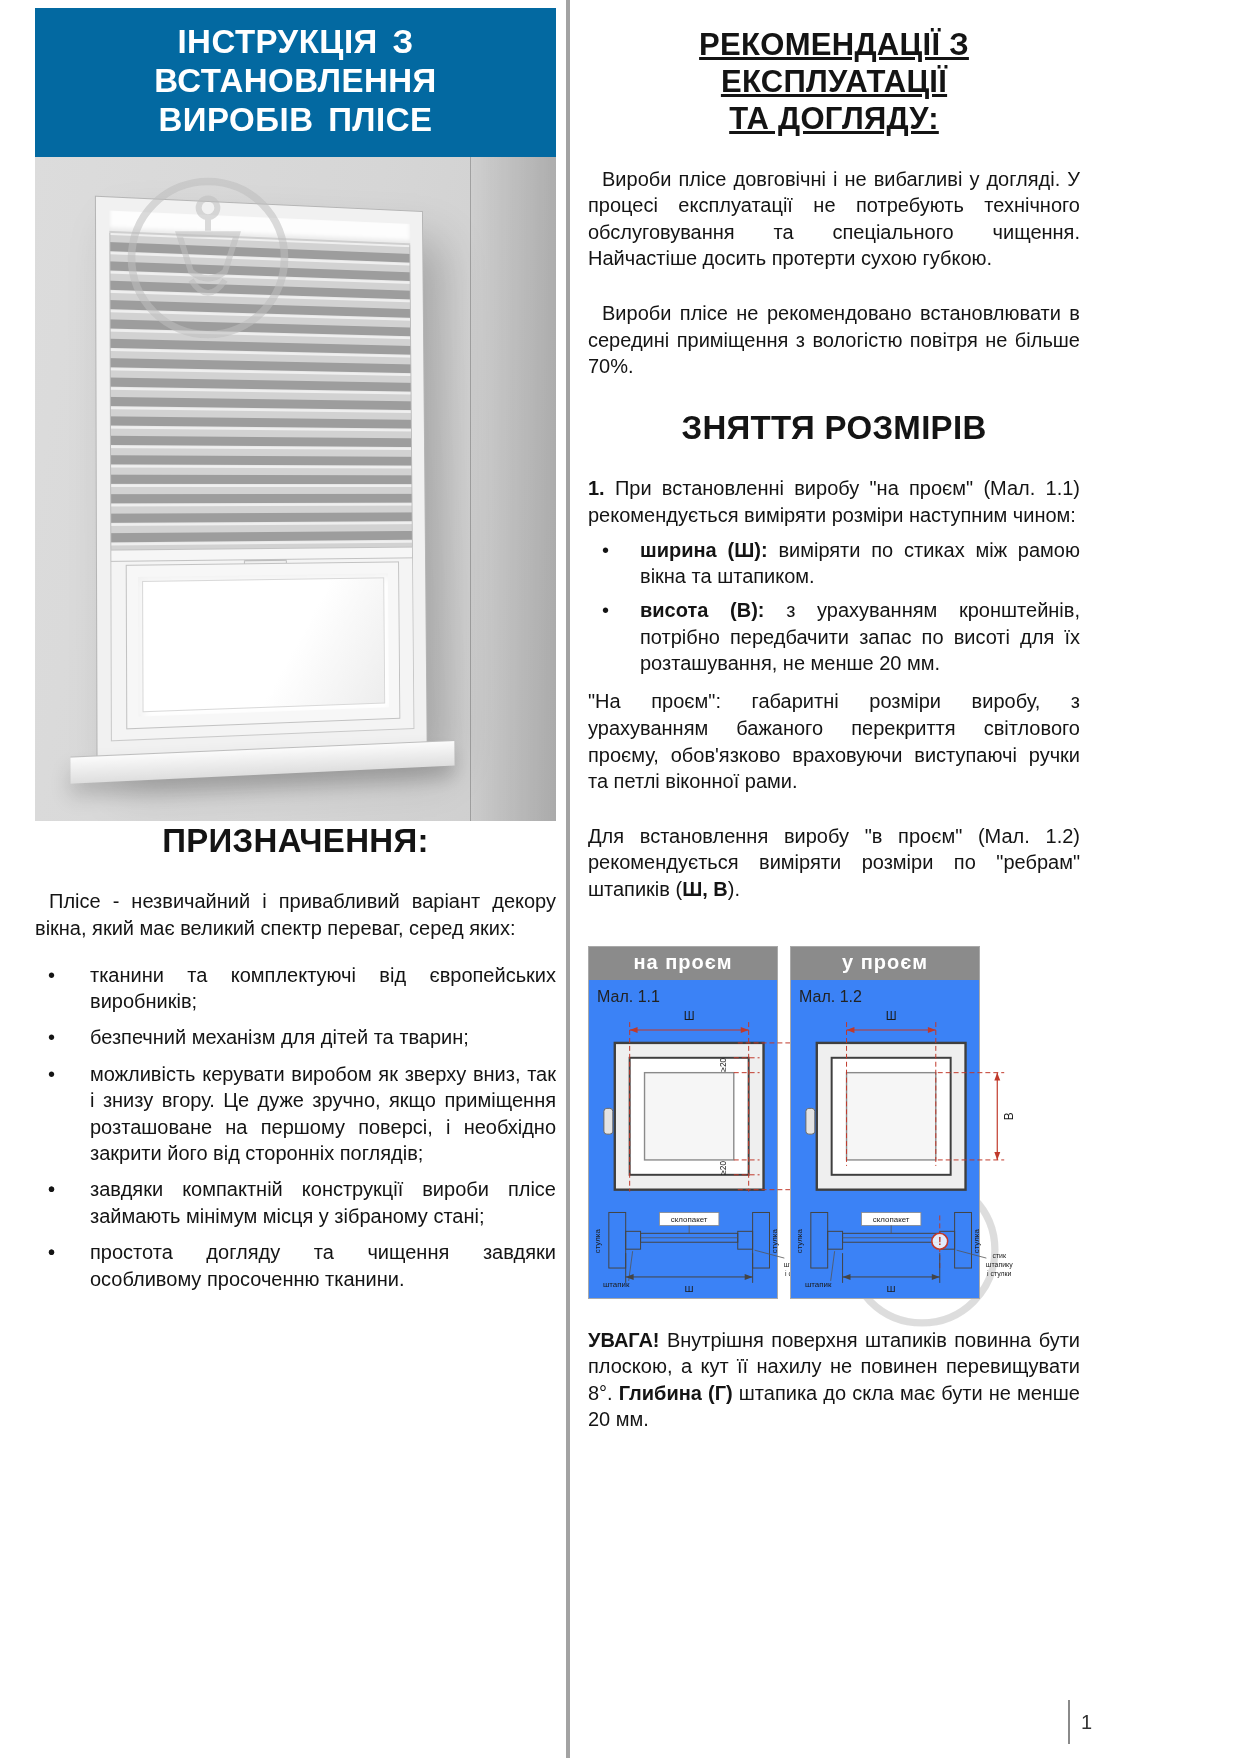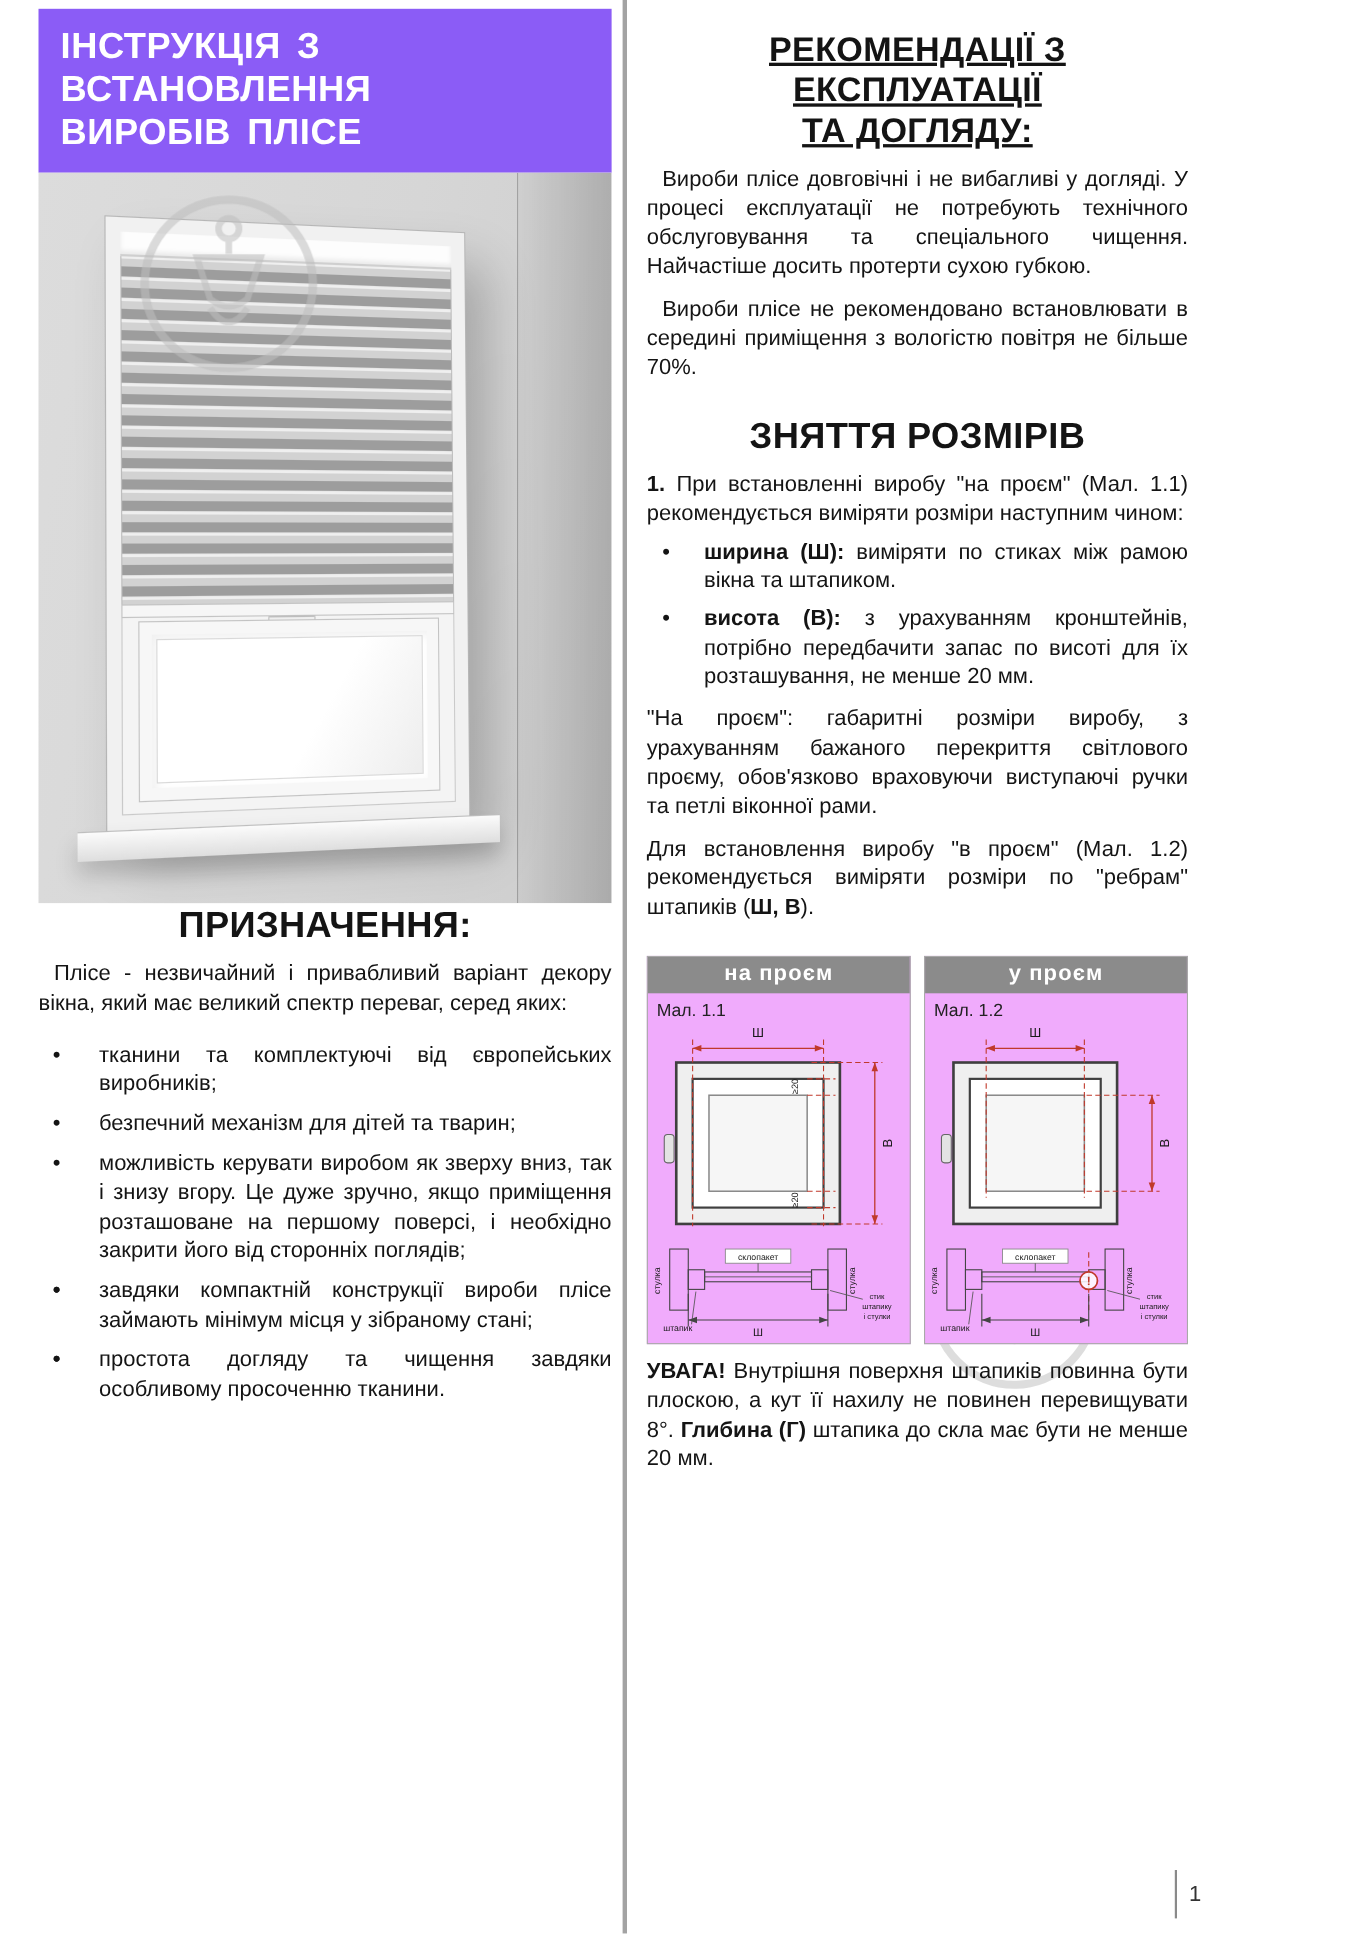--- a/index.html
+++ b/index.html
@@ -8,21 +8,21 @@
     position:relative; width:1245px; height:1758px; background:#fff;
     font-family:"Liberation Sans", sans-serif; color:#141414; overflow:hidden;
   }
 
   
   .col-left  { position:absolute; left:35px;  top:8px; width:521px; }
   .col-right { position:absolute; left:588px; top:0;   width:492px; }
   .divider   { position:absolute; left:566px; top:0; width:4px; height:1758px; background:#a3a3a3; }
 
   
-  .left-header { background:#8b5cf6; text-align:left; padding:15px 20px 17px; }
+  .left-header { background:#0369a1; text-align:center; padding:15px 4px 17px; }
   .left-header .t { color:#ffffff; font-weight:bold; font-size:33px; line-height:1.18; letter-spacing:.5px; word-spacing:5px; }
 
   
   .photo { position:relative; height:664px; overflow:hidden;
            background:linear-gradient(100deg,#dcdcdc 0%,#d6d6d6 55%,#cdcdcd 100%); }
   .wall-corner { position:absolute; top:0; right:0; width:86px; height:100%;
            background:linear-gradient(90deg, rgba(0,0,0,0.02), rgba(0,0,0,0.17));
            border-left:1px solid rgba(0,0,0,0.08); }
   .win3d { position:absolute; left:62px; top:46px; width:336px; height:570px;
            transform:perspective(1400px) rotateY(13deg) rotateX(1.5deg); }
@@ -47,34 +47,34 @@
   
   .wm { pointer-events:none; }
   .wm-photo { position:absolute; left:88px; top:16px; width:170px; height:170px; opacity:.55; }
   .wm-diag  { position:absolute; left:253px; top:236px; width:162px; height:162px; opacity:.5; z-index:0; }
 
   
   .h-big  { font-weight:bold; text-align:center; font-size:33px; line-height:1.2; letter-spacing:.3px; }
   .h-left-purpose { }
   .h-right-top { margin-top:26px; font-size:31px;text-decoration:underline; }
   .h-measure { margin-top:28px; }
-  p.body { font-size:20px; line-height:1.33; text-align:justify; margin-top:12px; }
+  p.body { font-size:20px; line-height:1.33; text-align:justify; margin-top:28px; }
   p.ind  { text-indent:14px; }
   .first-p { margin-top:24px; }
   ul.blist { list-style:none; margin-top:20px; }
   ul.blist li { position:relative; padding-left:55px; margin-top:10px; font-size:20px; line-height:1.32; text-align:justify; }
   ul.blist li .dot { position:absolute; left:13px; top:0; }
   ul.blist-r { list-style:none; margin-top:4px; }
   ul.blist-r li { position:relative; padding-left:52px; margin-top:8px; font-size:20px; line-height:1.32; text-align:justify; }
   ul.blist-r li .dot { position:absolute; left:14px; top:0; }
   b.inline { font-weight:bold; }
 
   
   .diagrams { position:relative; display:flex; gap:12px; margin-top:30px; }
-  .panel { width:240px; border:1px solid #a9a9a9; background:#f0abfc; position:relative; z-index:1; }
+  .panel { width:190px; border:1px solid #a9a9a9; background:#3b82f6; position:relative; z-index:1;margin-top:13px; }
   .panel-header { background:#8b8b8b; color:#fff; font-weight:bold; font-size:20px; text-align:center;
                   padding:4px 0 6px; letter-spacing:1px; }
   .fig-label { font-size:16px; padding:8px 0 0 8px; color:#222; }
   svg.diagram { display:block; width:238px; height:292px; }
   svg.diagram text { font-family:"Liberation Sans",sans-serif; fill:#1a1a1a; }
   .red  { stroke:#c0392b; stroke-width:1.2; fill:none; }
   .redd { stroke:#c0392b; stroke-width:1; stroke-dasharray:5 3; fill:none; }
   .redf { fill:#c0392b; stroke:none; }
   .frameShape { fill:#efefef; stroke:#3f3f3f; stroke-width:2.4; }
   .sashShape  { fill:#ffffff; stroke:#3f3f3f; stroke-width:2; }

